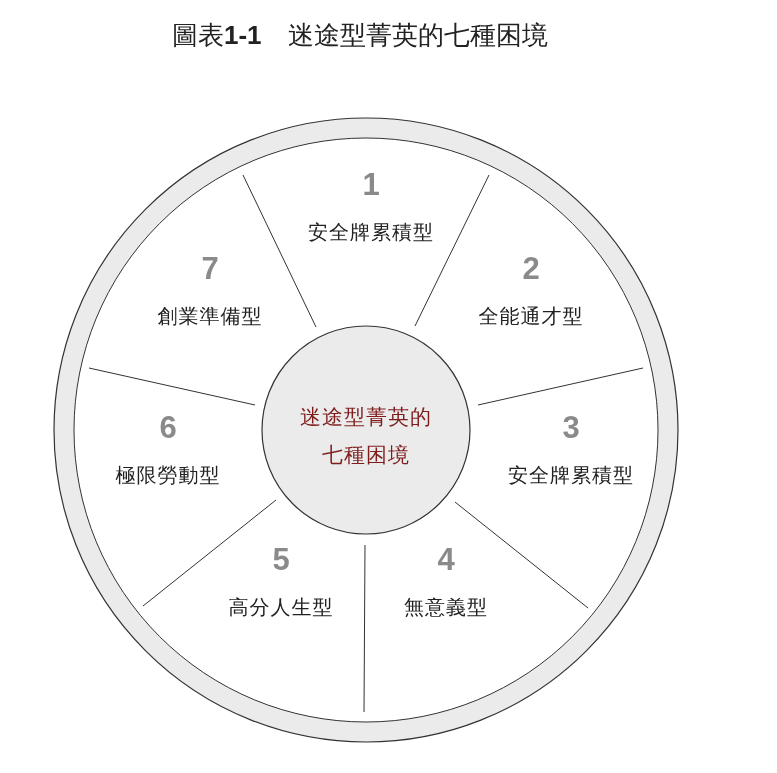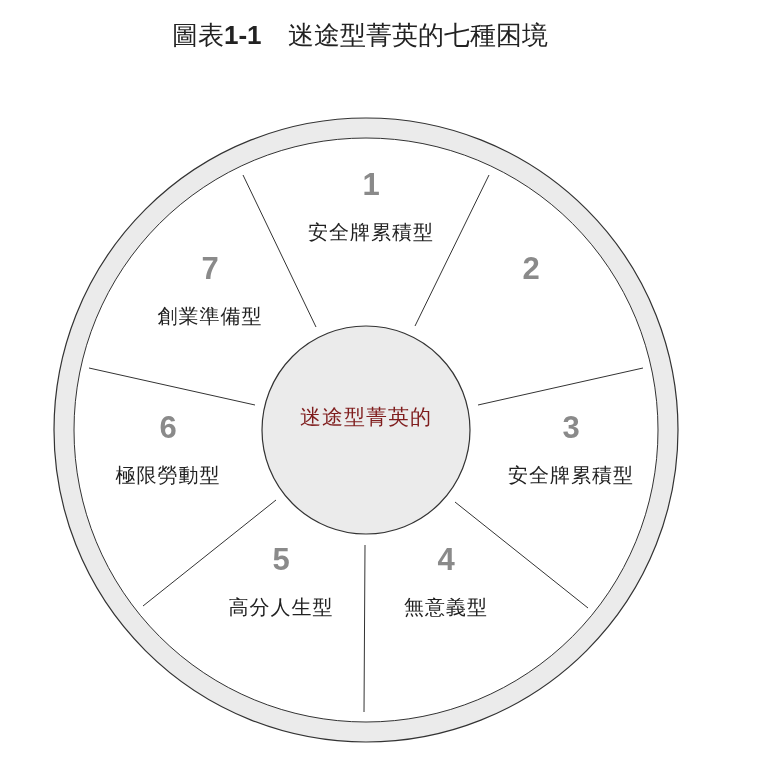--- a/index.html
+++ b/index.html
@@ -41,28 +41,30 @@
     <line x1="365" y1="545" x2="364" y2="712"></line>
     <line x1="143" y1="606" x2="276" y2="500"></line>
     <line x1="89" y1="368" x2="255" y2="405"></line>
   </g>
 
   <circle cx="366" cy="430" r="104" fill="#ebebeb" stroke="#333" stroke-width="1.2"></circle>
 </svg>
 
 <div class="center-text">
   <div>迷途型菁英的</div>
+  <div>七種困境</div>
 </div>
 
 <div class="seg" style="left:371px; top:168px;">
   <span class="num">1</span>
   <span class="lbl">安全牌累積型</span>
 </div>
 <div class="seg" style="left:531px; top:252px;">
   <span class="num">2</span>
+  <span class="lbl">全能通才型</span>
 </div>
 <div class="seg" style="left:571px; top:411px;">
   <span class="num">3</span>
   <span class="lbl">安全牌累積型</span>
 </div>
 <div class="seg" style="left:446px; top:543px;">
   <span class="num">4</span>
   <span class="lbl">無意義型</span>
 </div>
 <div class="seg" style="left:281px; top:543px;">

